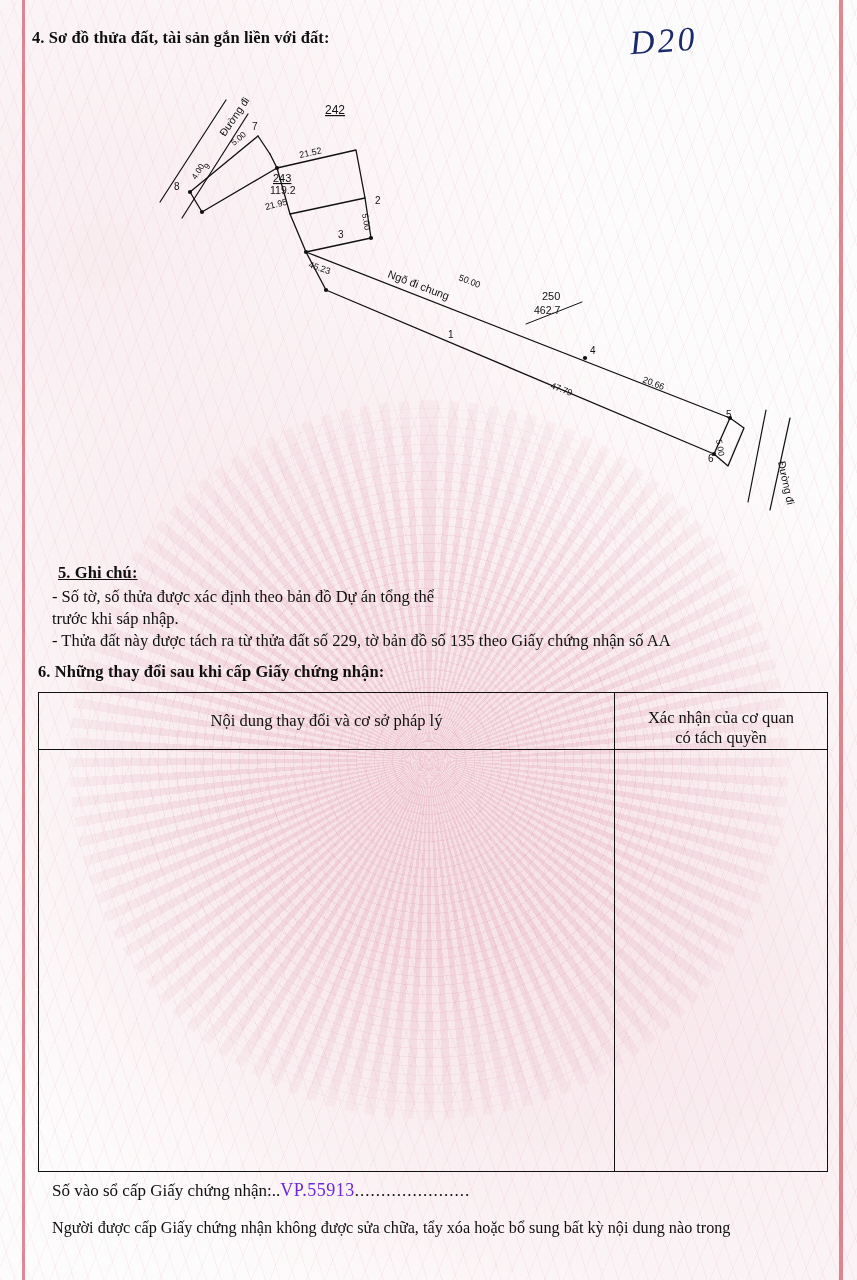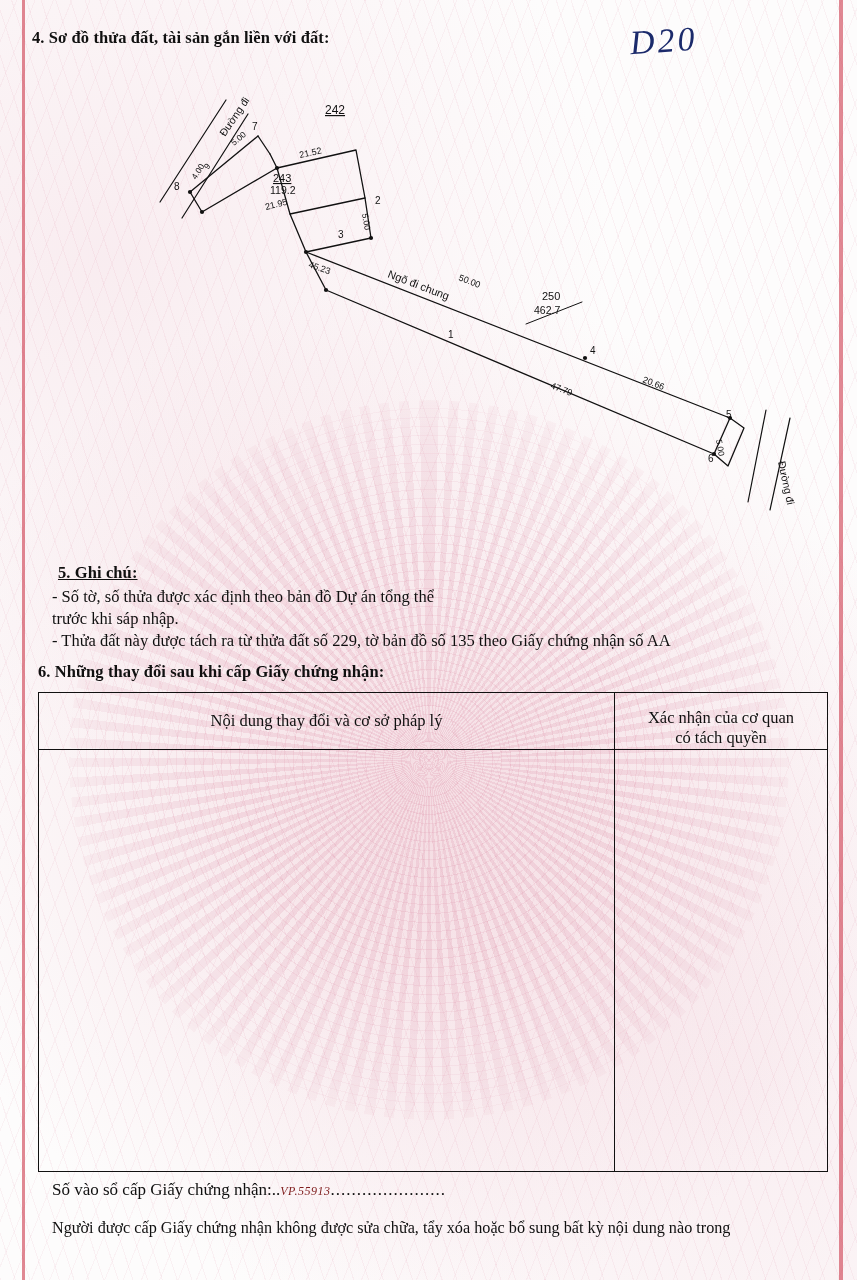--- a/index.html
+++ b/index.html
@@ -150,23 +150,22 @@
   
   .cert-no {
     position: absolute;
     left: 52px;
     top: 1180px;
     font-size: 17px;
     white-space: nowrap;
   }
   .cert-no .dots { letter-spacing: 1px; }
   .cert-no .hand {
-    color: #7f1d1d;
-    font-size: 12px;
-    font-style: italic;
+    color: #6d28d9;
+    font-size: 18px;
     letter-spacing: 0.5px;
   }
   .footer-note {
     position: absolute;
     left: 52px;
     top: 1218px;
     width: 775px;
     font-size: 16.2px;
     line-height: 1.33;
   }

